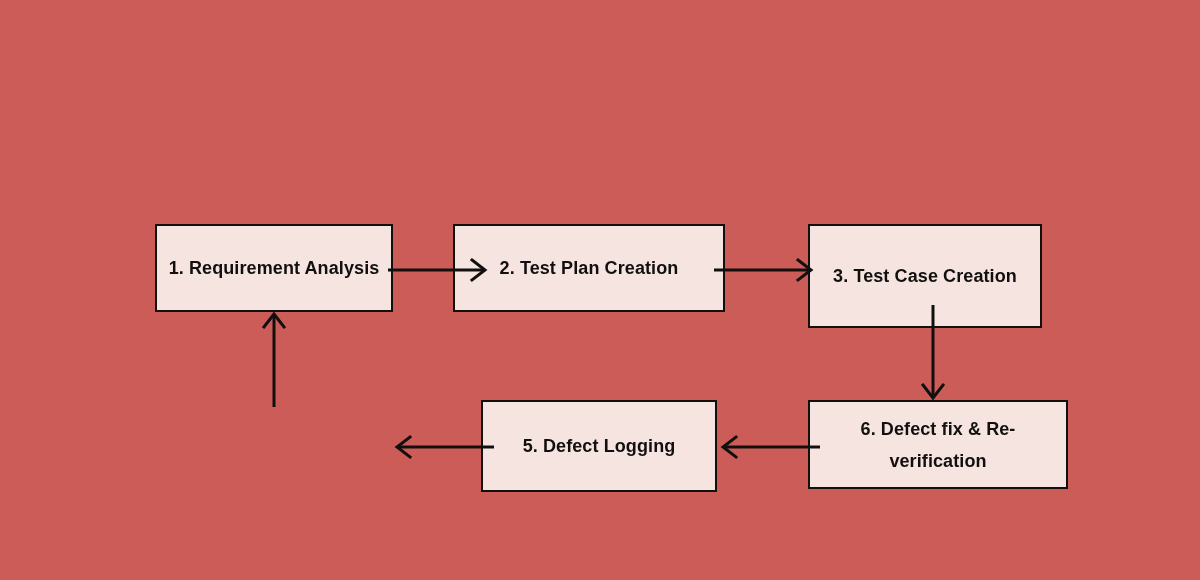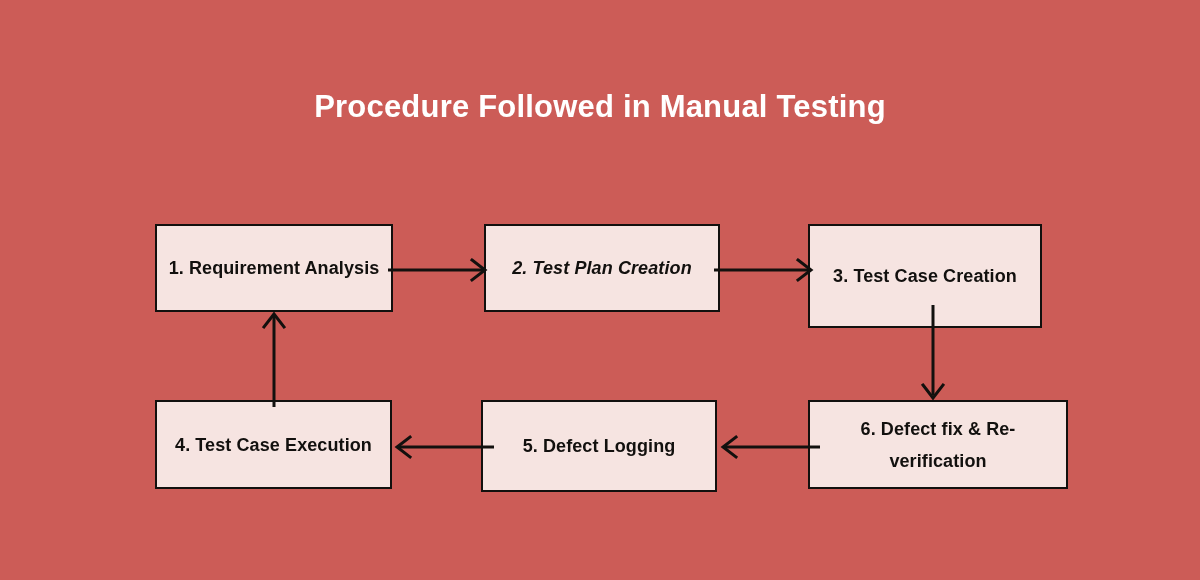--- a/index.html
+++ b/index.html
@@ -45,21 +45,21 @@
   }
   .node-label {
     color: #12100e;
     font-size: 18px;
     font-weight: bold;
     line-height: 32px;
     letter-spacing: 0.1px;
   }
   
   #node-1 { left: 155px; top: 224px; width: 238px; height: 88px; }
-  #node-2 { left: 484px; top: 224px; width: 236px; height: 88px; font-style: italic; }
+  #node-2 { left: 453px; top: 224px; width: 272px; height: 88px; }
   #node-3 { left: 808px; top: 224px; width: 234px; height: 104px; }
   
   #node-4 { left: 155px; top: 400px; width: 237px; height: 89px; }
   #node-5 { left: 481px; top: 400px; width: 236px; height: 92px; }
   #node-6 { left: 808px; top: 400px; width: 260px; height: 89px; }
 
   .connector {
     position: absolute;
     overflow: visible;
   }
@@ -80,35 +80,31 @@
   #edge-3-6 { left: 915px; top: 305px; width: 36px; height: 102px; }
   #edge-6-5 { left: 712px; top: 429px; width: 110px; height: 36px; }
   #edge-5-4 { left: 386px; top: 429px; width: 110px; height: 36px; }
   #edge-4-1 { left: 256px; top: 305px; width: 36px; height: 102px; }
 </style>
 </head>
 <body>
 
 <div id="canvas">
 
-  <div id="diagram-title">Procedure Followed in Manual Testing</div>
 
   <div class="node" id="node-1">
     <span class="node-label">1. Requirement Analysis</span>
   </div>
   <div class="node" id="node-2">
     <span class="node-label">2. Test Plan Creation</span>
   </div>
   <div class="node" id="node-3">
     <span class="node-label">3. Test Case Creation</span>
   </div>
 
-  <div class="node" id="node-4">
-    <span class="node-label">4. Test Case Execution</span>
-  </div>
   <div class="node" id="node-5">
     <span class="node-label">5. Defect Logging</span>
   </div>
   <div class="node" id="node-6">
     <span class="node-label">6. Defect fix &amp; Re-verification</span>
   </div>
 
   <svg class="connector" id="edge-1-2" viewBox="0 0 110 36">
     <line x1="2" y1="18" x2="97" y2="18"></line>
     <polyline points="86,8 99,18 86,28"></polyline>

